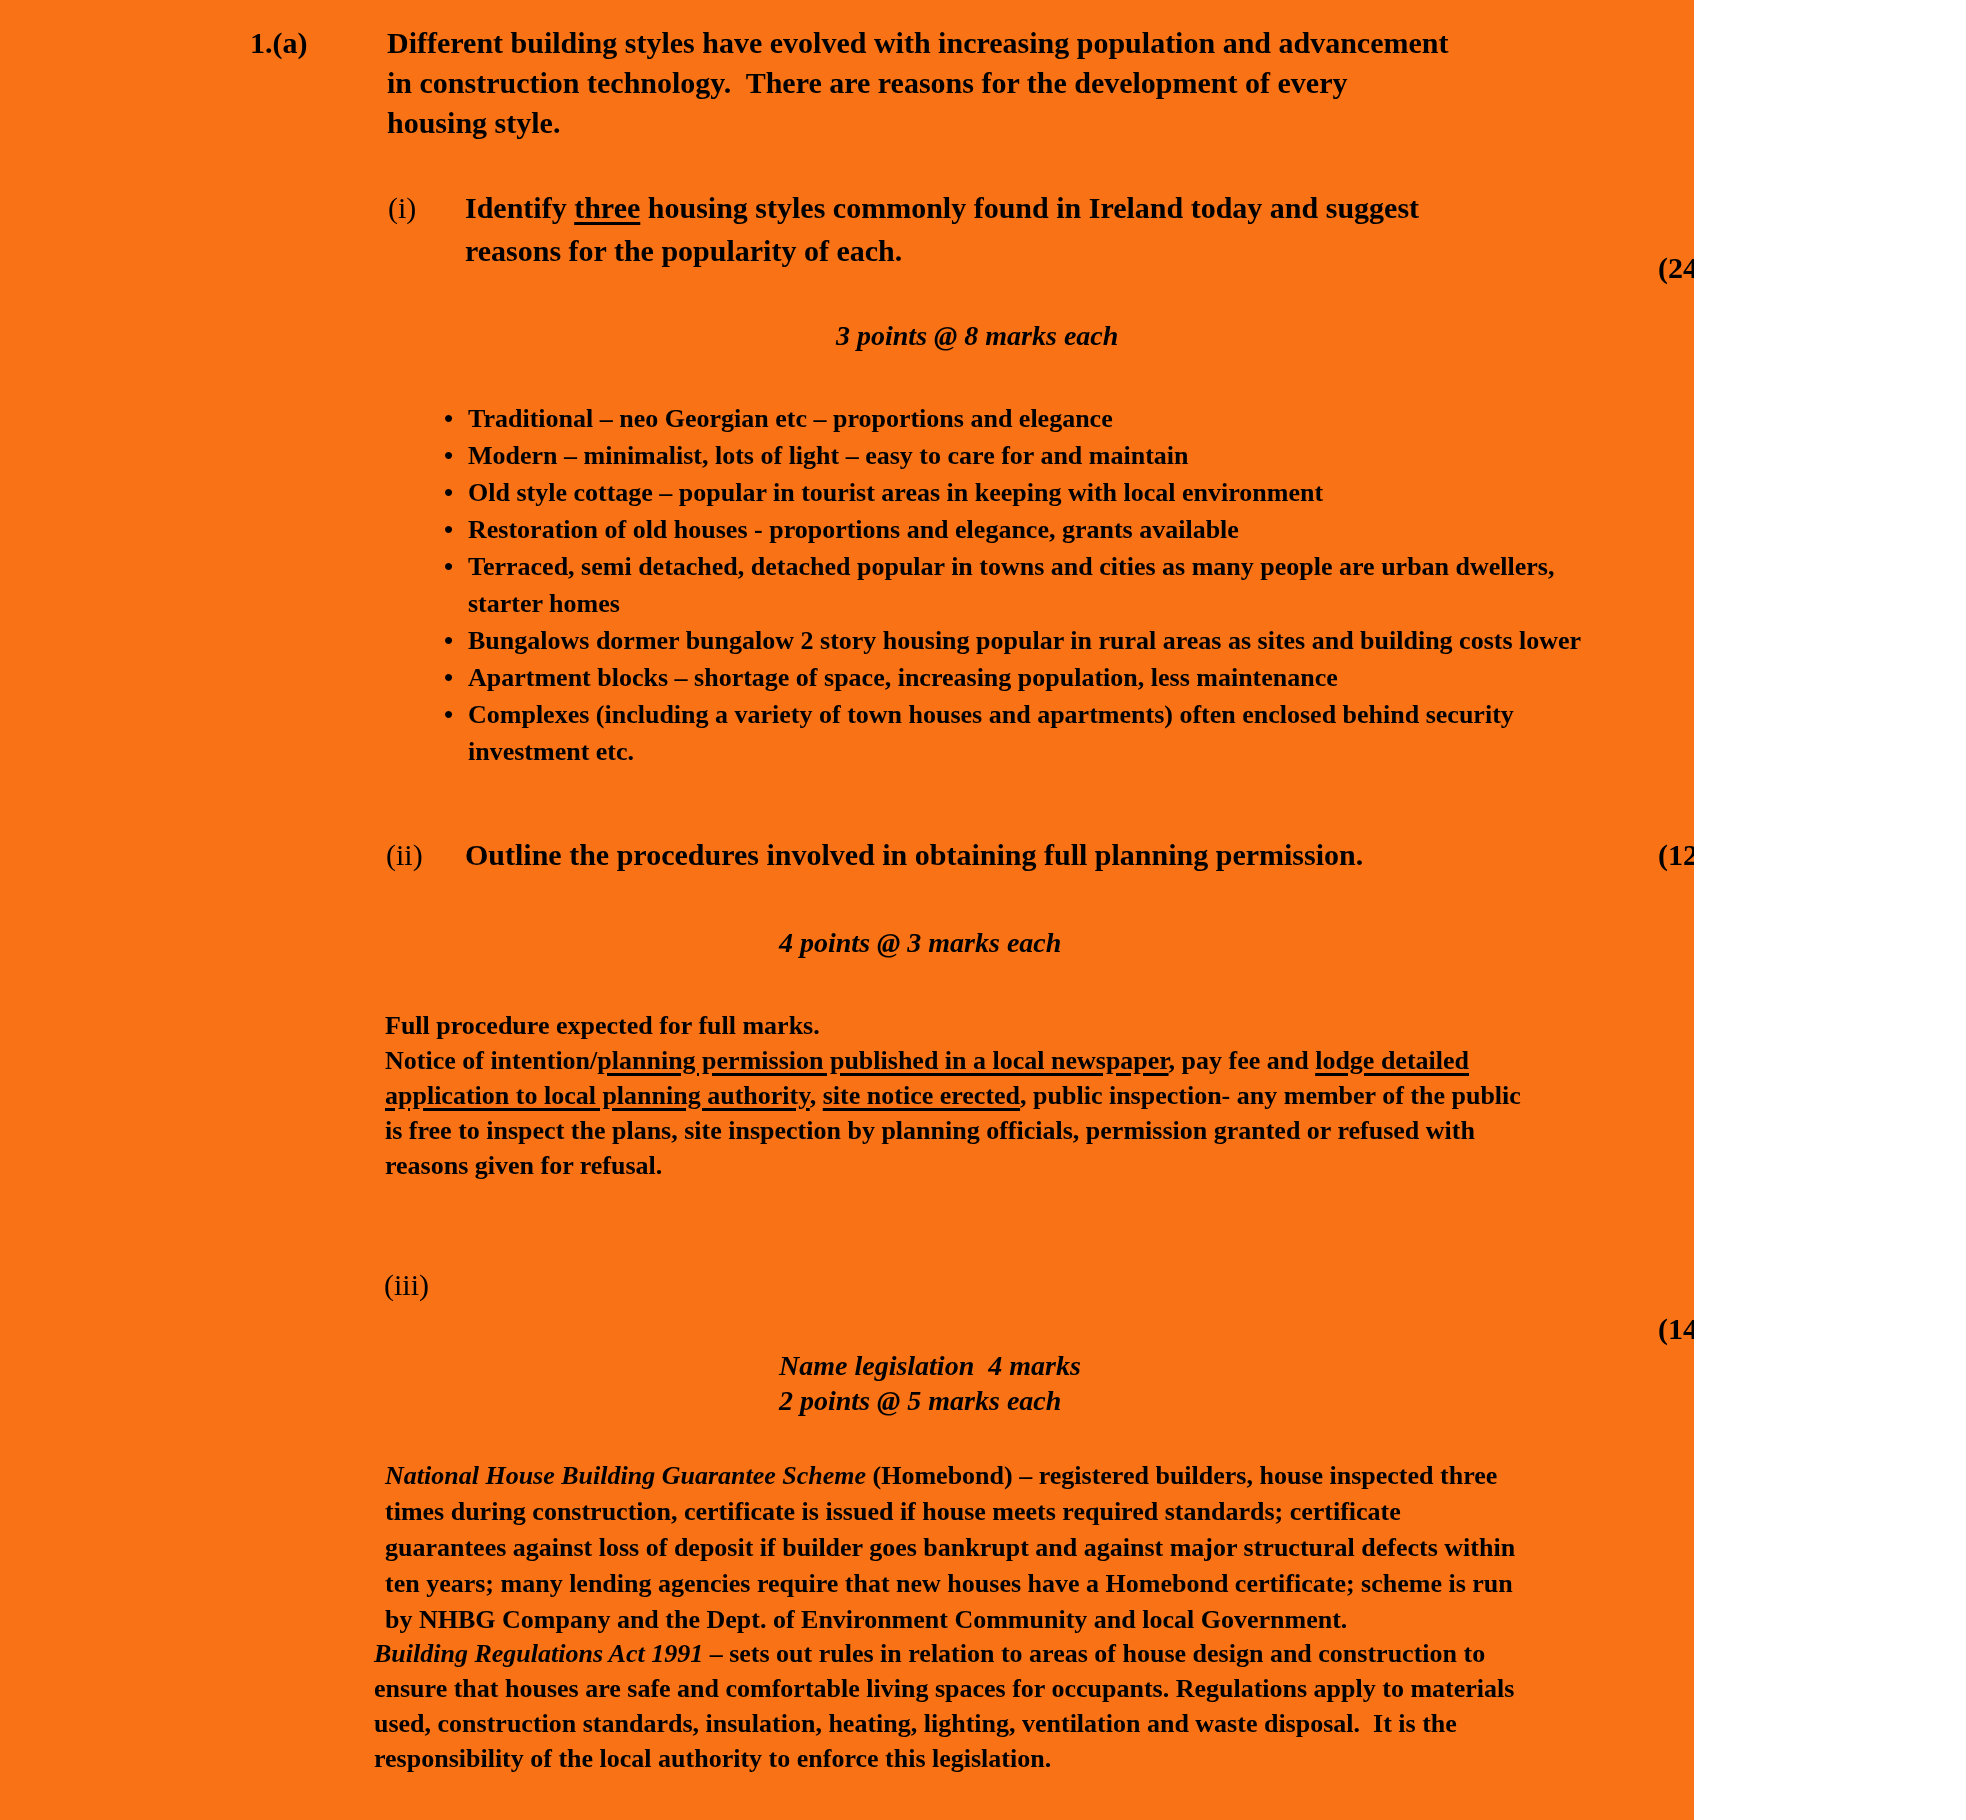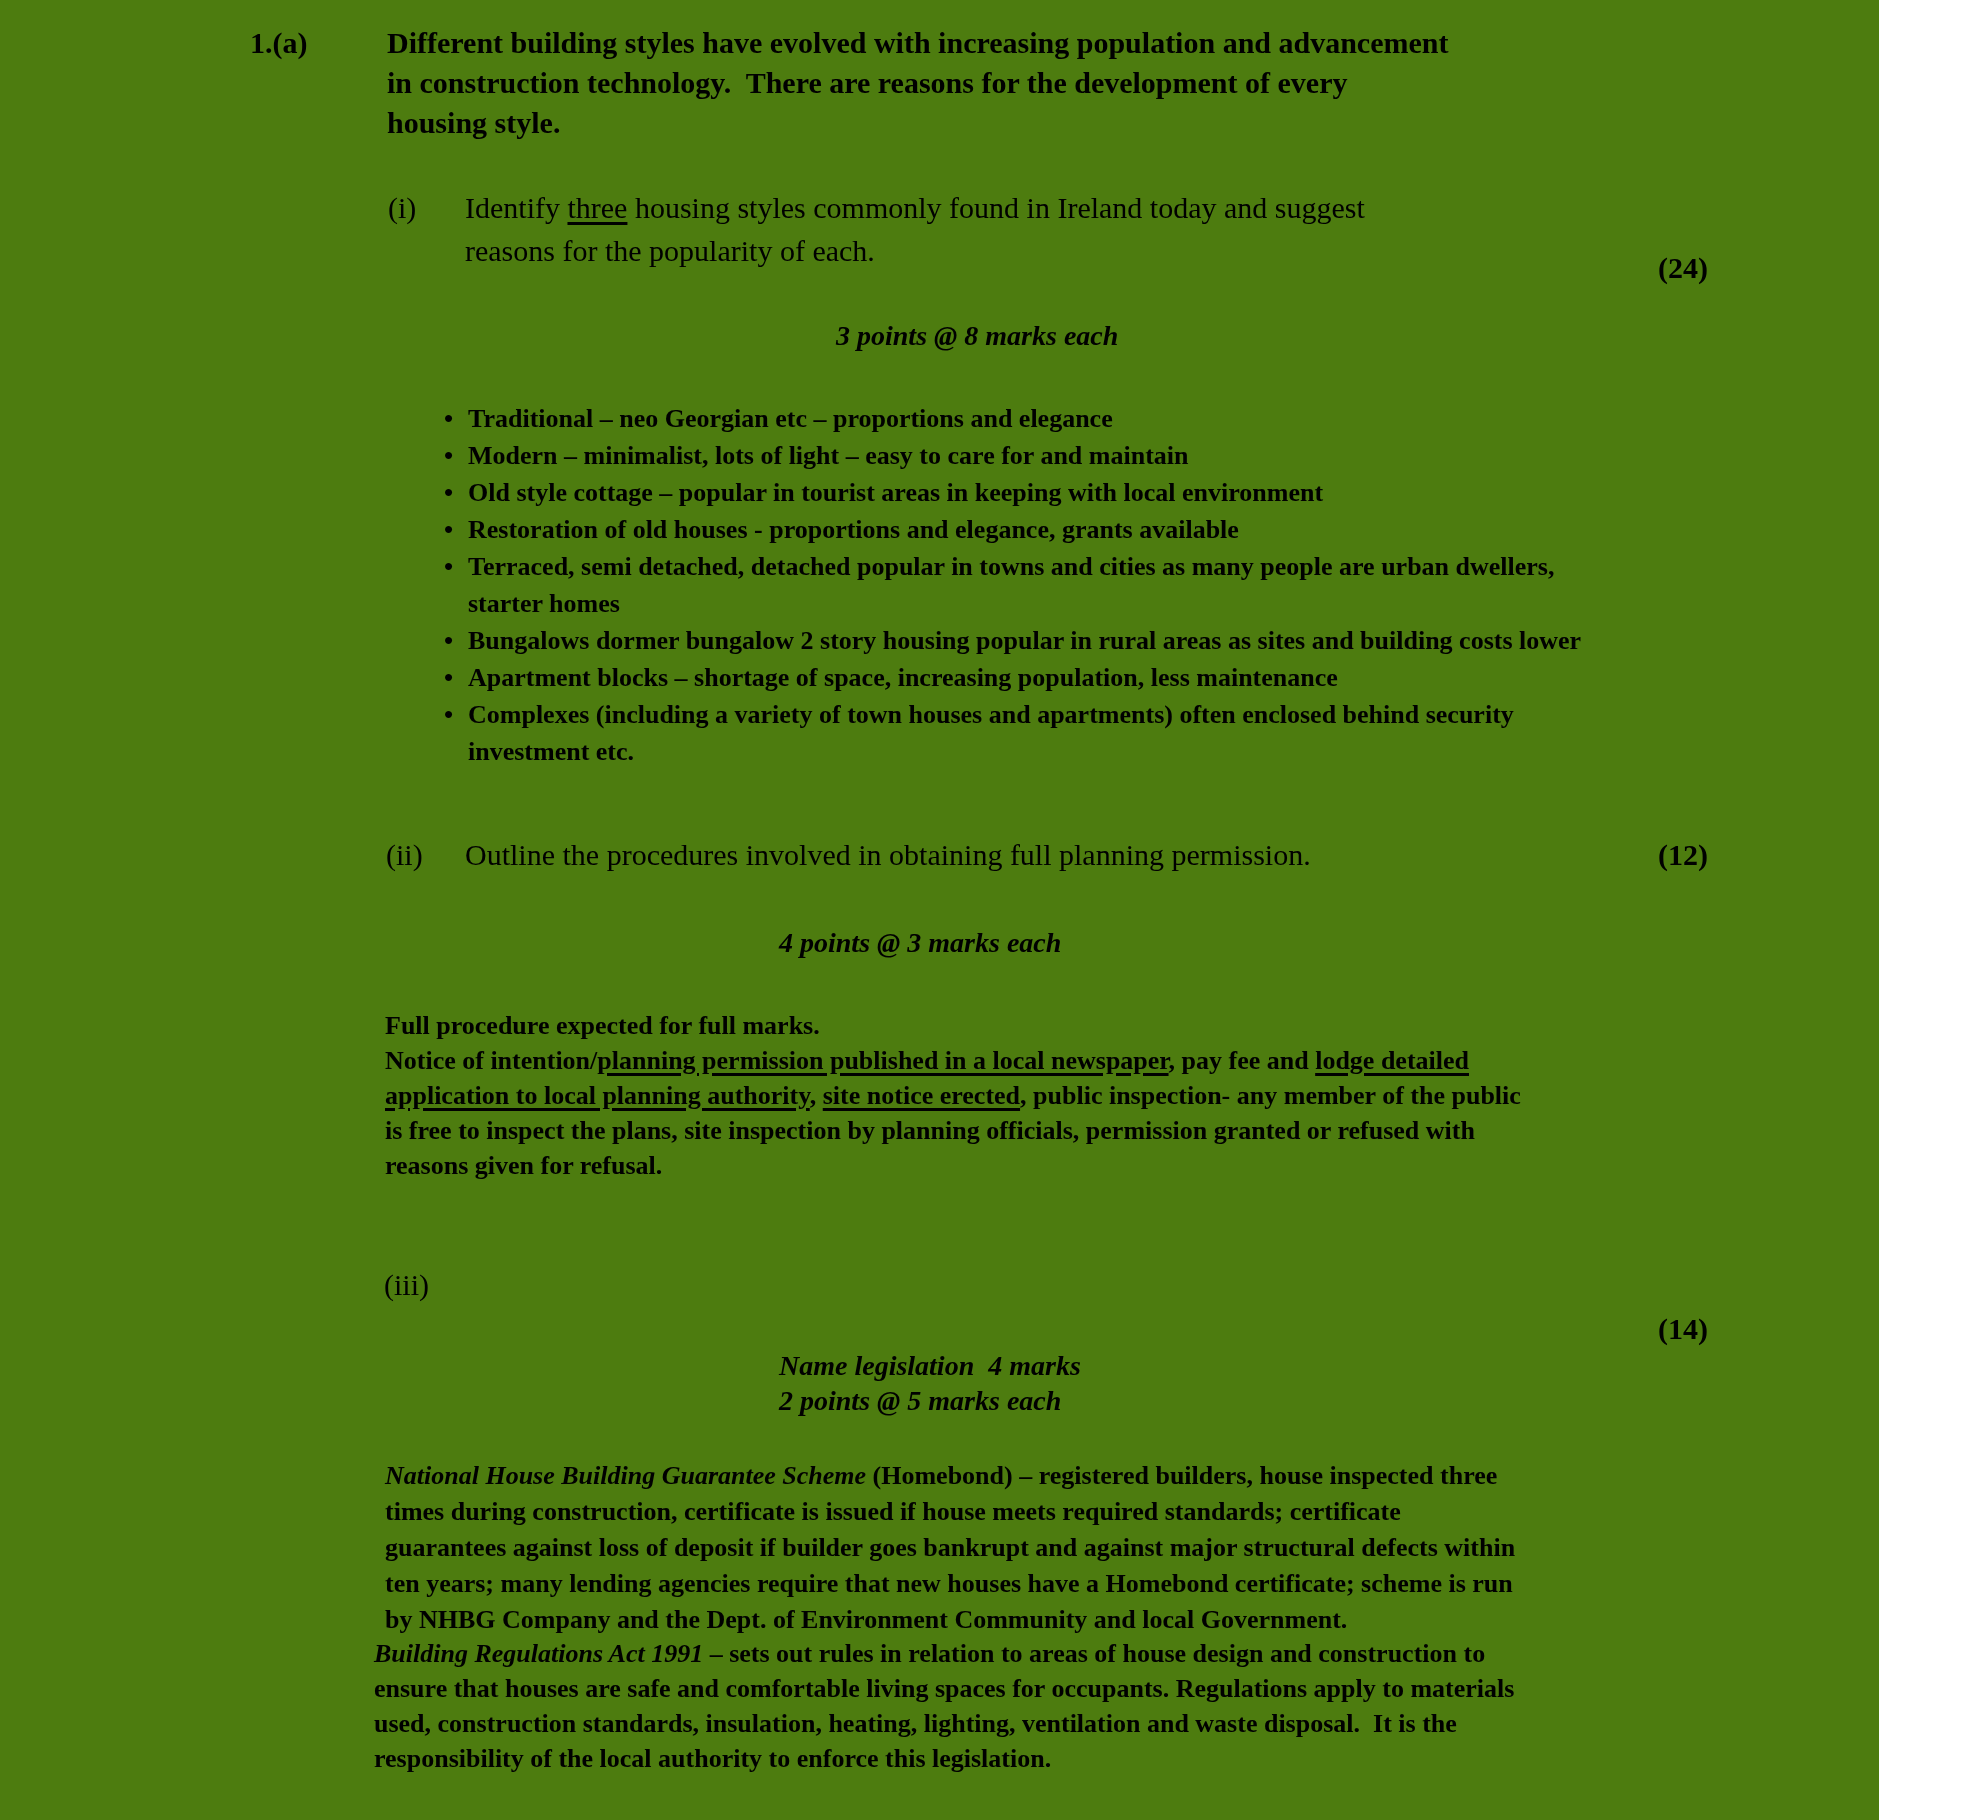--- a/index.html
+++ b/index.html
@@ -1,35 +1,35 @@
 <!DOCTYPE html>
 <html><head>
 <meta charset="utf-8">
 <style>
   html,body{margin:0;padding:0;background:#ffffff;}
   .page{
     position:relative;
-    width:1879px;
+    width:1694px;
     height:1820px;
-    background:#4d7c0f;
+    background:#f97316;
     color:#000000;
     font-family:"Liberation Serif","DejaVu Serif",serif;
     overflow:hidden;
   }
   .tline{white-space:pre-wrap;}
   .u{text-decoration:underline;text-decoration-thickness:3px;text-underline-offset:4px;}
   .bi{font-style:italic;}
 
   
   .q-num{position:absolute;left:250px;top:23px;font-size:30px;line-height:40px;font-weight:bold;}
   .q-header-text{position:absolute;left:387px;top:23px;font-size:30px;line-height:40px;font-weight:bold;width:1140px;}
 
   
   .part-label{position:absolute;font-size:30px;line-height:43px;font-weight:normal;}
-  .part-text{position:absolute;left:465px;font-size:30px;line-height:43px;font-weight:normal;width:1260px;}
+  .part-text{position:absolute;left:465px;font-size:30px;line-height:43px;font-weight:bold;width:1260px;}
   .marks{position:absolute;left:1658px;font-size:30px;line-height:43px;font-weight:bold;}
 
   
   .scheme{position:absolute;font-size:28px;line-height:35px;font-weight:bold;font-style:italic;white-space:pre-wrap;}
 
   
   .bullets{position:absolute;left:398px;top:400px;width:1360px;font-size:26px;font-weight:bold;}
   .bline{line-height:37px;white-space:pre-wrap;margin-left:46px;}
   .bline .dot{display:inline-block;width:24px;}
   .bline.cont{padding-left:24px;}

